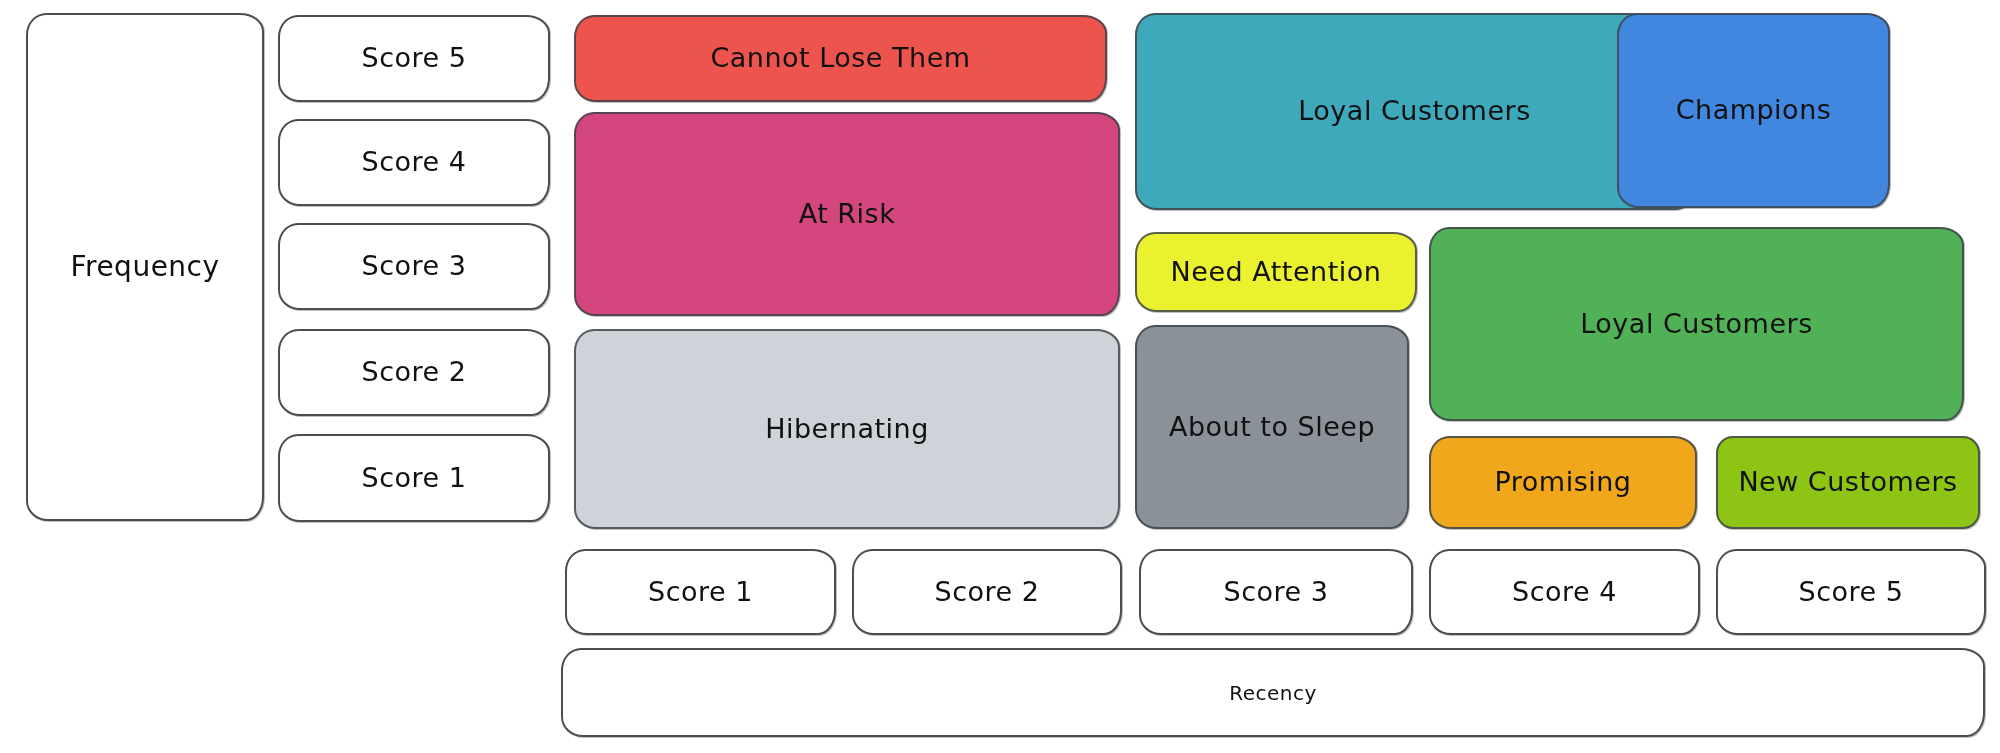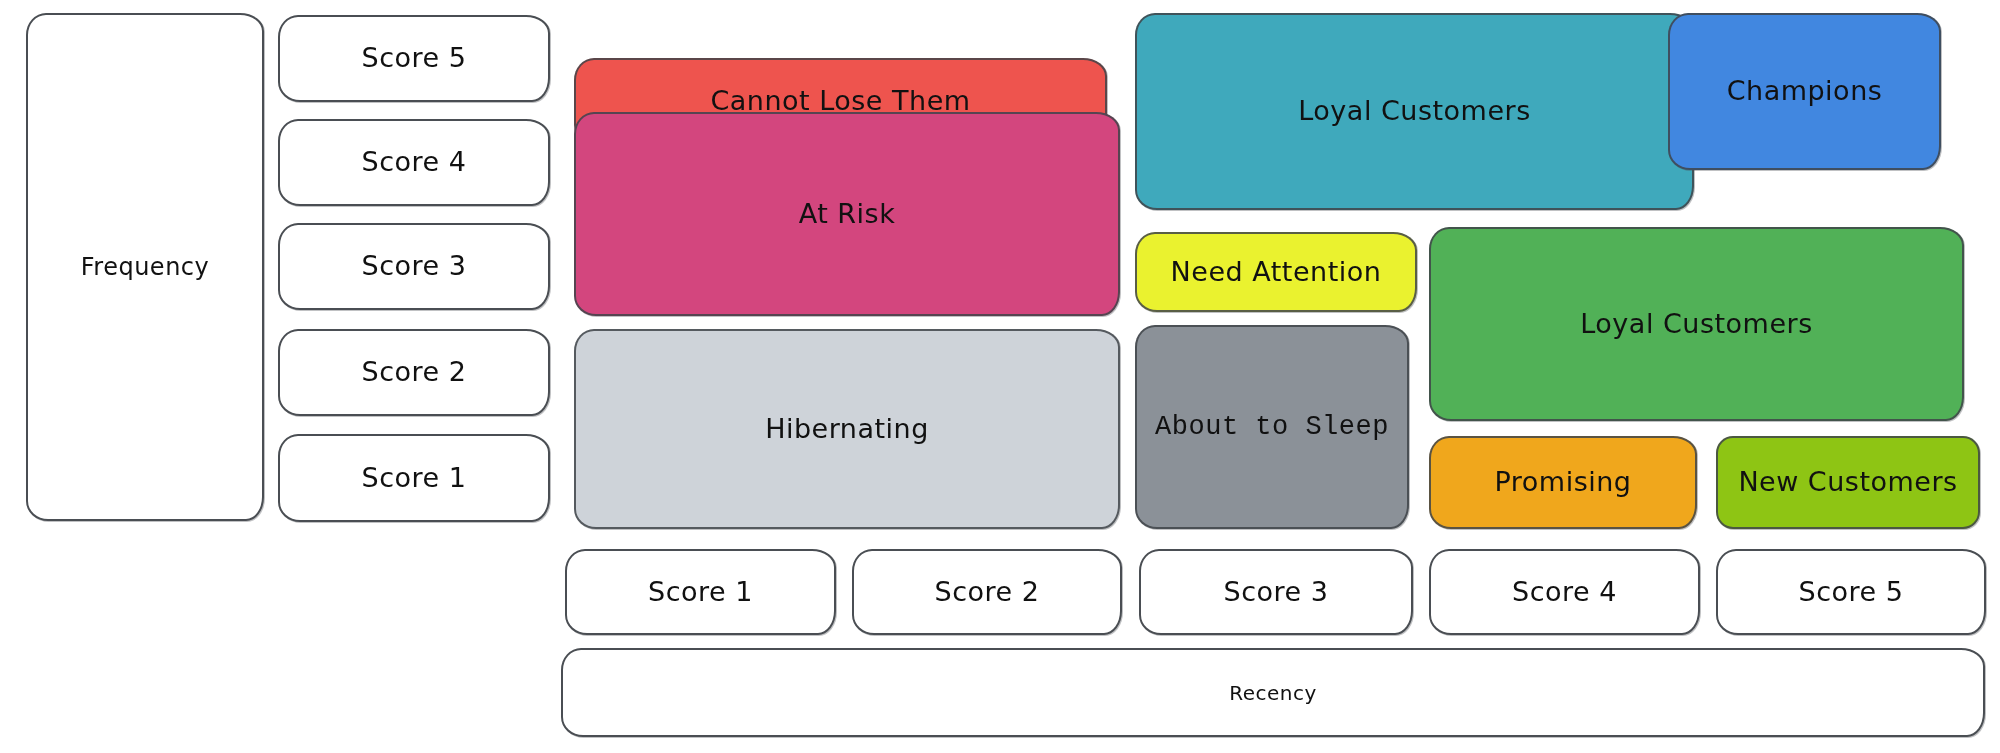--- a/index.html
+++ b/index.html
@@ -24,36 +24,36 @@
     font-size: 27px;
     letter-spacing: 0.5px;
     line-height: 1.2;
     box-shadow: 1px 1px 0 0 rgba(74, 78, 83, 0.35);
   }
   .segment {
     border-color: rgba(64, 68, 73, 0.85);
   }
 
   
-  .freq    { left: 26px;  top: 13px;  width: 238px; height: 508px; font-size: 24px; }
+  .freq    { left: 26px;  top: 13px;  width: 238px; height: 508px; font-size: 28px; }
   .fscore  { left: 278px; width: 272px; height: 87px; }
   .fs5 { top: 15px; }
   .fs4 { top: 119px; }
   .fs3 { top: 223px; }
   .fs2 { top: 329px; }
   .fs1 { top: 434px; height: 88px; }
 
   
   .seg-cannot      { left: 574px;  top: 15px;  width: 533px; height: 87px; }
   .seg-atrisk      { left: 574px;  top: 112px; width: 546px; height: 204px; }
   .seg-hibernating { left: 574px;  top: 329px; width: 546px; height: 200px; }
   .seg-loyal-top   { left: 1135px; top: 13px;  width: 559px; height: 197px; }
-  .seg-champions   { left: 1668px; top: 13px;  width: 273px; height: 157px; }
+  .seg-champions   { left: 1617px; top: 13px;  width: 273px; height: 195px; }
   .seg-need        { left: 1135px; top: 232px; width: 282px; height: 80px; }
-  .seg-sleep       { left: 1135px; top: 325px; width: 274px; height: 204px; font-family: Liberation Mono, monospace; }
+  .seg-sleep       { left: 1135px; top: 325px; width: 274px; height: 204px; }
   .seg-loyal-mid   { left: 1429px; top: 227px; width: 535px; height: 194px; }
   .seg-promising   { left: 1429px; top: 436px; width: 268px; height: 93px; }
   .seg-new         { left: 1716px; top: 436px; width: 264px; height: 93px; }
 
   
   .rscore  { top: 549px; height: 86px; }
   .rs1 { left: 565px;  width: 271px; }
   .rs2 { left: 852px;  width: 270px; }
   .rs3 { left: 1139px; width: 274px; }
   .rs4 { left: 1429px; width: 271px; }
@@ -66,21 +66,21 @@
 <div class="canvas">
 
   <div class="box freq">Frequency</div>
 
   <div class="box fscore fs5">Score 5</div>
   <div class="box fscore fs4">Score 4</div>
   <div class="box fscore fs3">Score 3</div>
   <div class="box fscore fs2">Score 2</div>
   <div class="box fscore fs1">Score 1</div>
 
-  <div class="box segment seg-cannot" style="background-color: rgb(238, 84, 78); margin-top: 43px;">Cannot Lose Them</div>
+  <div class="box segment seg-cannot" style="background-color: rgb(238, 84, 78);">Cannot Lose Them</div>
   <div class="box segment seg-hibernating" style="background-color: rgb(206, 211, 217);">Hibernating</div>
   <div class="box segment seg-atrisk" style="background-color: rgb(211, 70, 126);">At Risk</div>
   <div class="box segment seg-loyal-top" style="background-color: rgb(63, 169, 188);">Loyal Customers</div>
   <div class="box segment seg-champions" style="background-color: rgb(65, 135, 224);">Champions</div>
   <div class="box segment seg-need" style="background-color: rgb(234, 242, 47);">Need Attention</div>
   <div class="box segment seg-sleep" style="background-color: rgb(139, 145, 152);">About to Sleep</div>
   <div class="box segment seg-loyal-mid" style="background-color: rgb(81, 177, 87);">Loyal Customers</div>
   <div class="box segment seg-promising" style="background-color: rgb(240, 167, 28); text-align: center;">Promising</div>
   <div class="box segment seg-new" style="background-color: rgb(142, 197, 20); border-radius: 17px;">New Customers</div>
 

